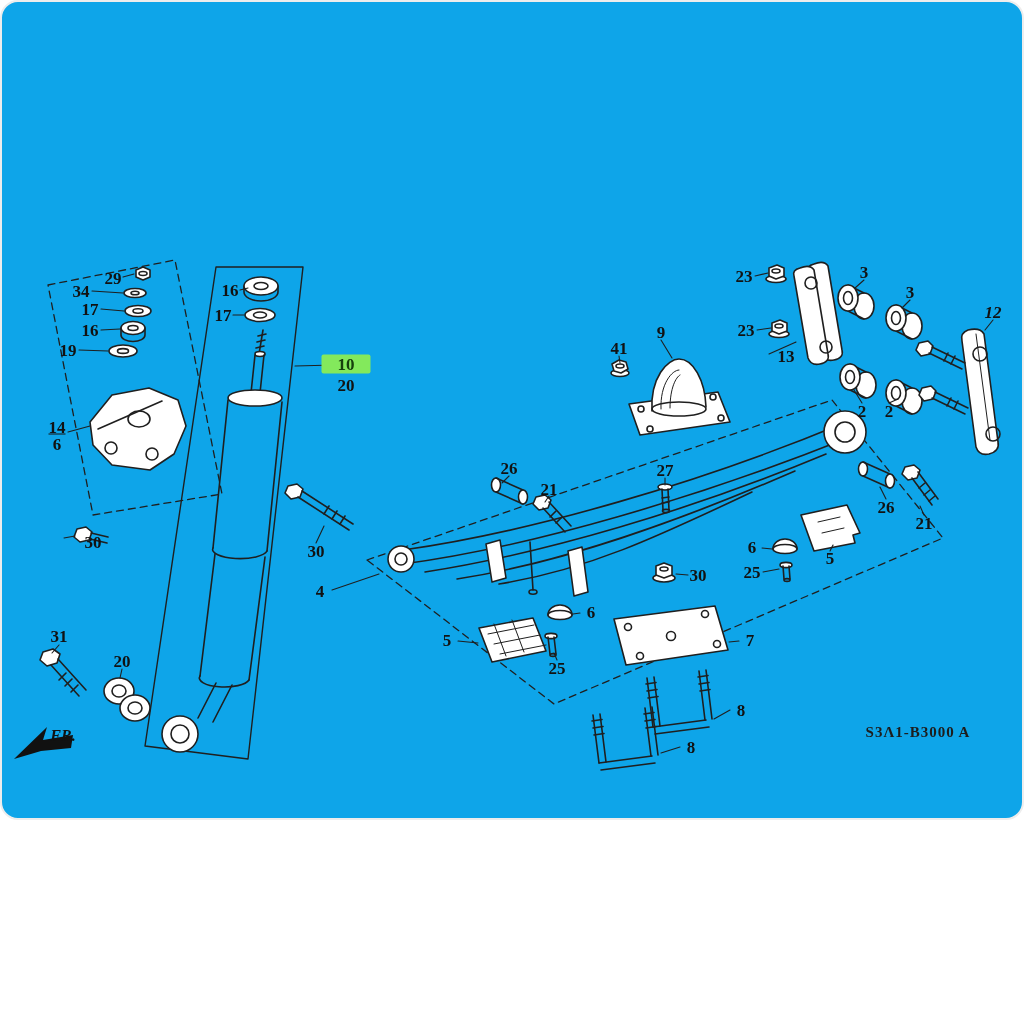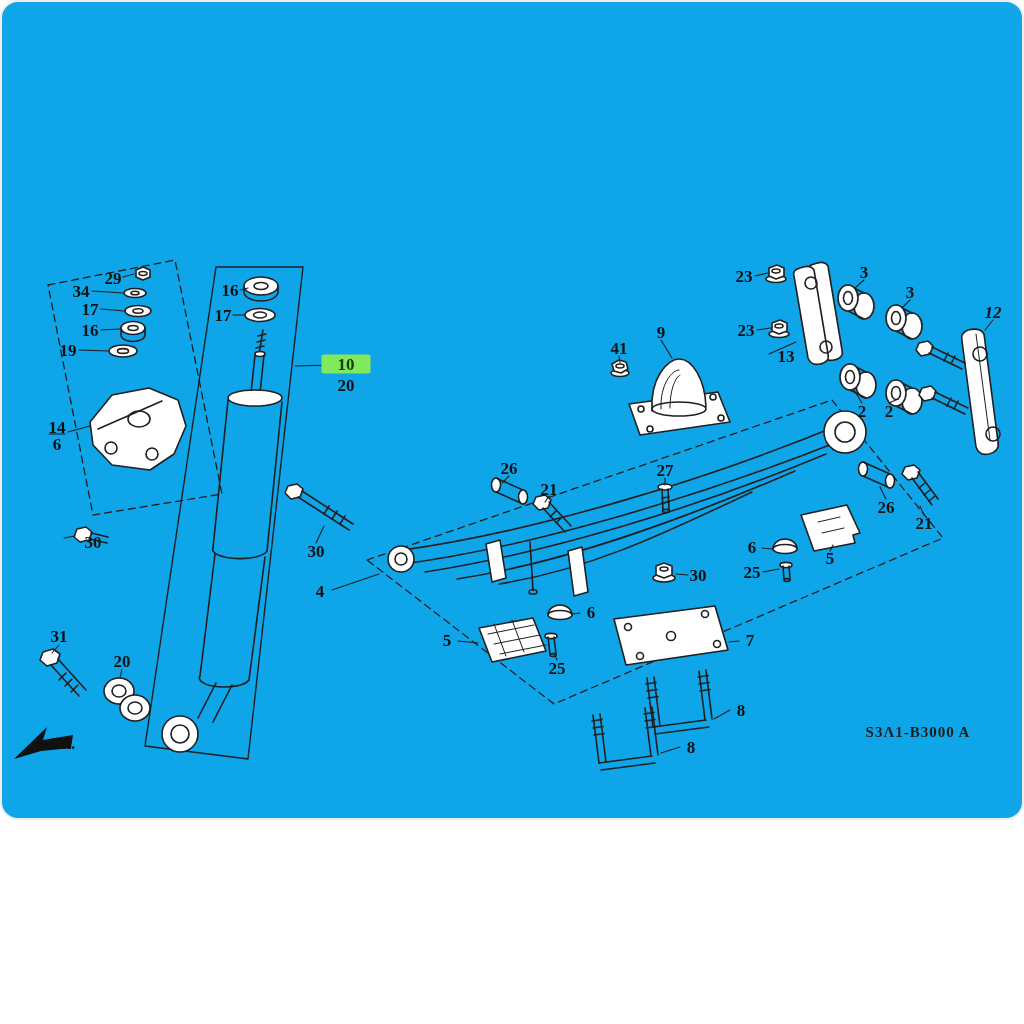--- a/index.html
+++ b/index.html
@@ -11,21 +11,21 @@
     position:absolute; transform:translate(-50%,-50%);
     font-family:"Liberation Serif", serif; font-weight:700; font-size:17px;
     color:#121212; line-height:1; white-space:nowrap;
   }
   .part-label.highlighted {
     background:var(--hl,#83e95c); color:#17400d; padding:1px 16px; border-radius:2px;
   }
   .fr-label {
     position:absolute; transform:translate(-50%,-50%);
     font-family:"Liberation Serif", serif; font-style:italic; font-weight:700;
-    font-size:16px; color:#111;margin-top:8px;
+    font-size:16px; color:#111;
   }
   .code-label {
     position:absolute; transform:translate(-50%,-50%);
     font-family:"Liberation Serif", serif; font-weight:700; font-size:15px;
     letter-spacing:1px; color:#1d1d1d; white-space:nowrap;
   }
 </style>
 </head>
 <body>
 

